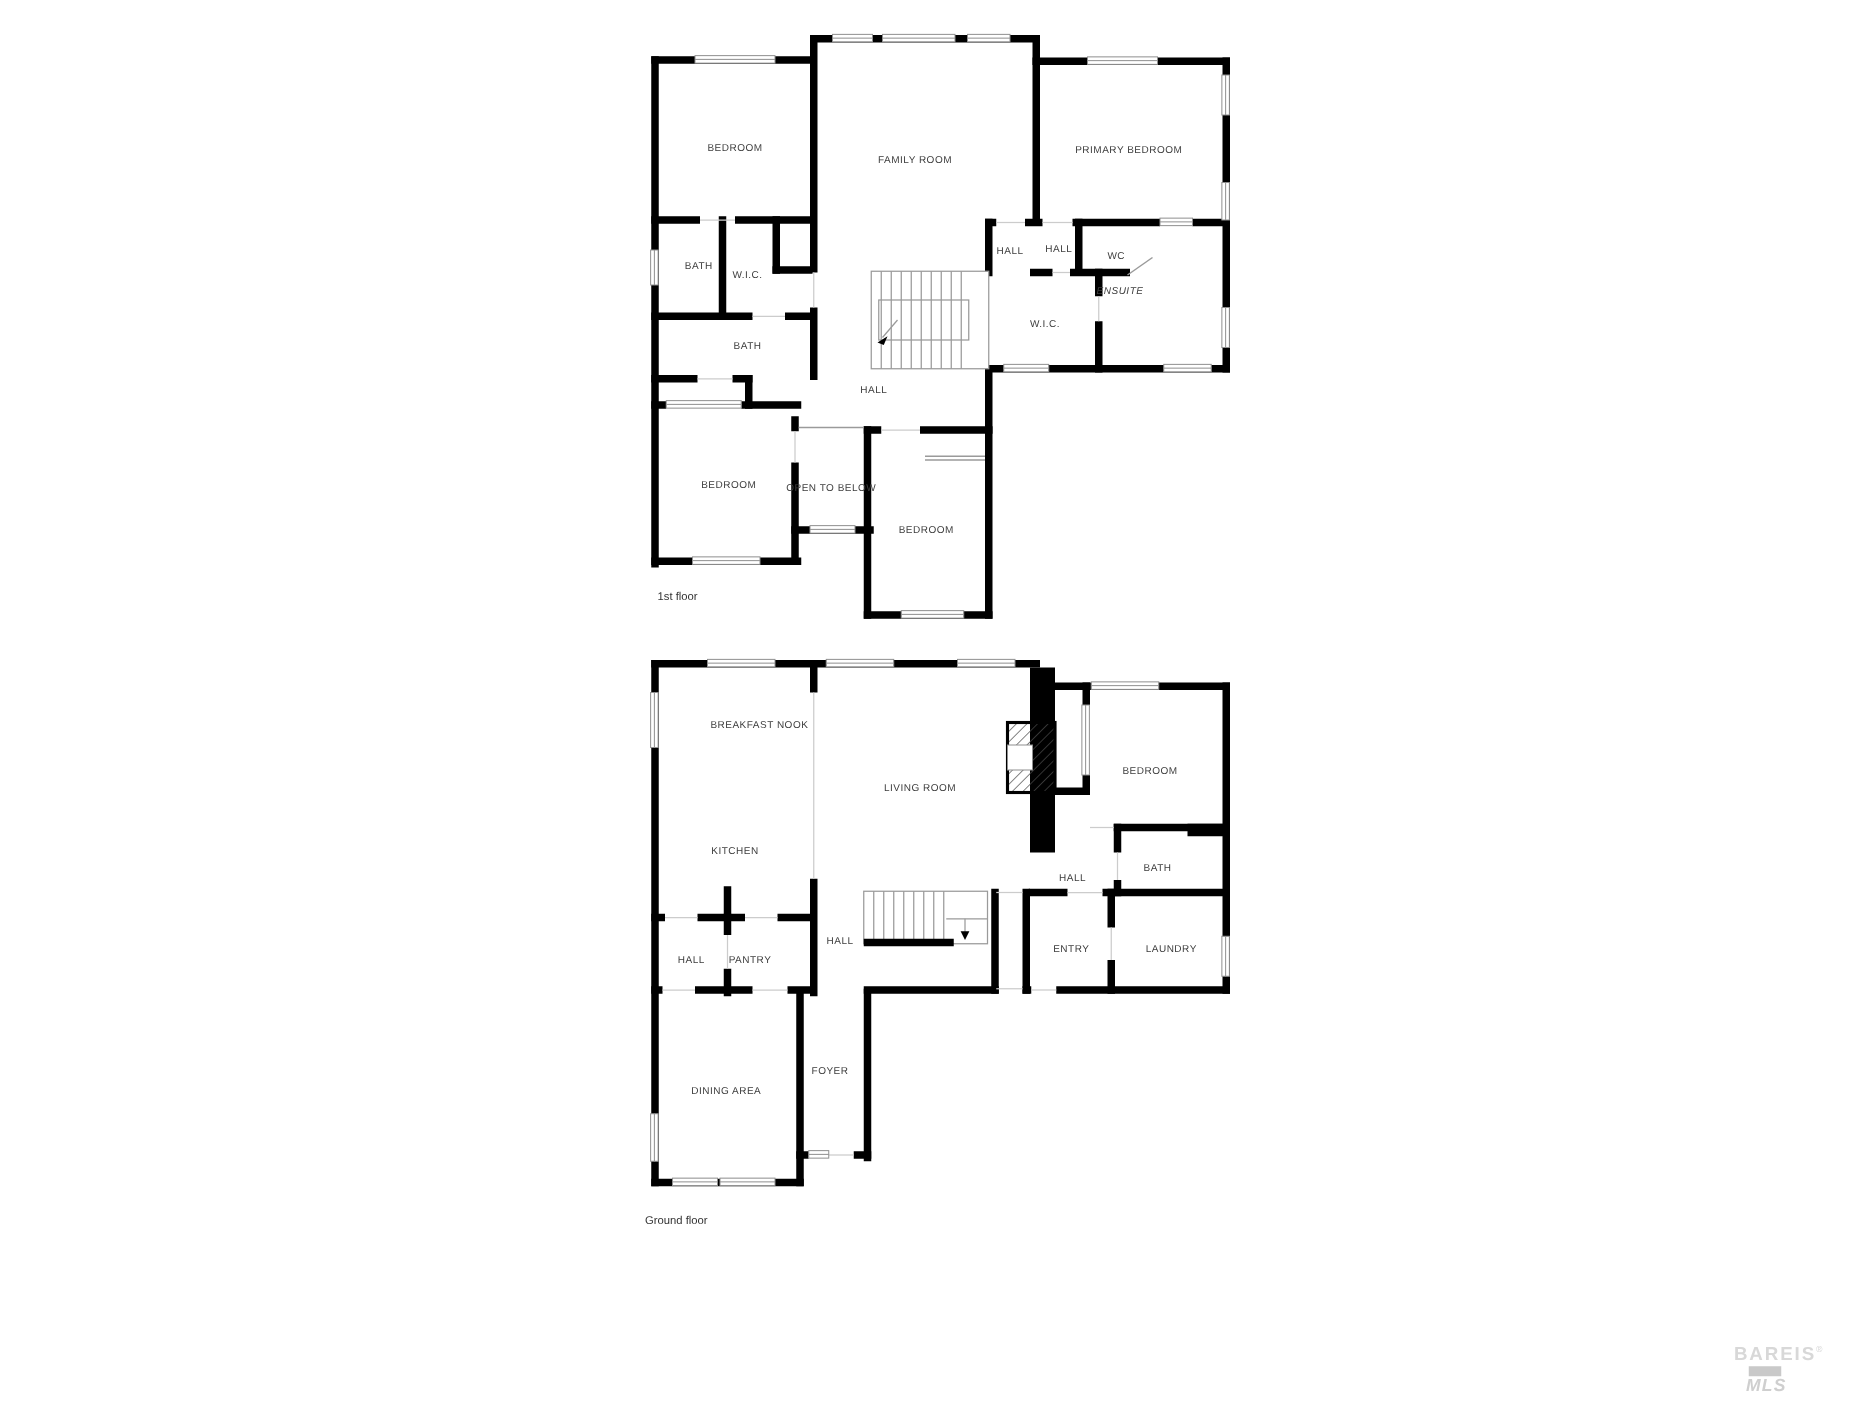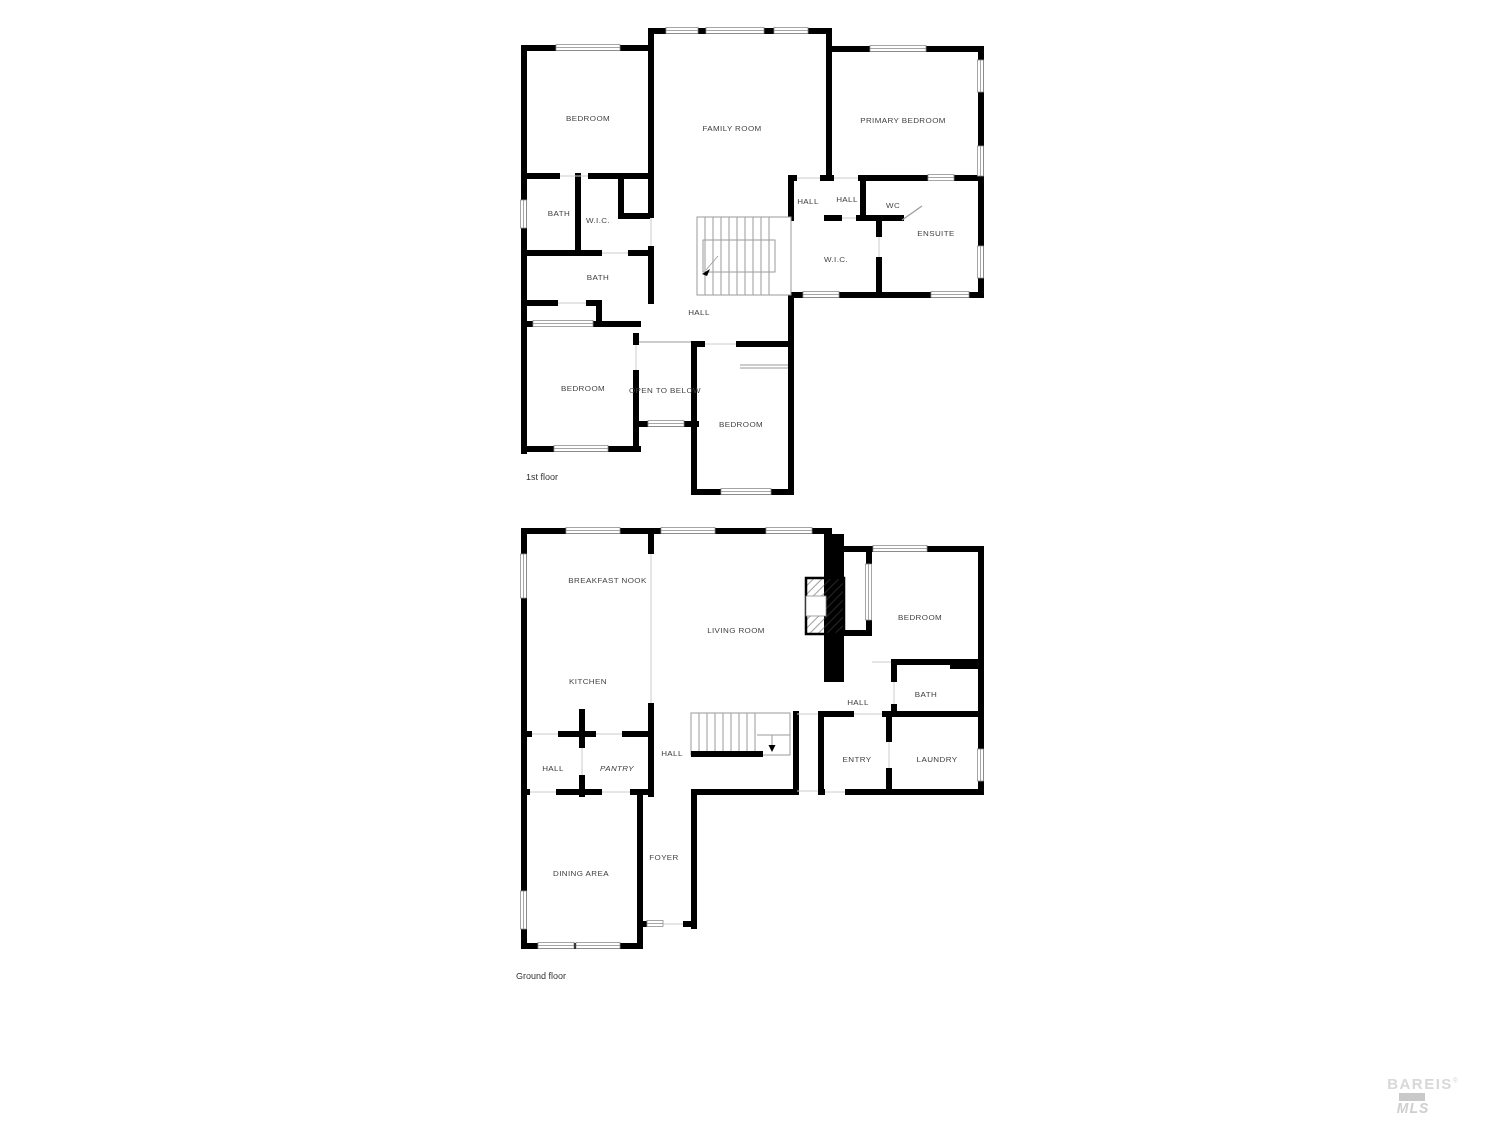--- a/index.html
+++ b/index.html
@@ -335,36 +335,36 @@
 
   <div id="labels">
       <div class="room-label" style="left: 588px; top: 118px;">BEDROOM</div>
       <div class="room-label" style="left: 732px; top: 128px;">FAMILY ROOM</div>
       <div class="room-label" style="left: 903px; top: 120px;">PRIMARY BEDROOM</div>
       <div class="room-label" style="left: 559px; top: 213px;">BATH</div>
       <div class="room-label" style="left: 598px; top: 220px;">W.I.C.</div>
       <div class="room-label" style="left: 808px; top: 201px;">HALL</div>
       <div class="room-label" style="left: 847px; top: 199px;">HALL</div>
       <div class="room-label" style="left: 893px; top: 205px;">WC</div>
-      <div class="room-label" style="left: 936px; top: 233px;">ENSUITE</div>
+      <div class="room-label" style="left: 896px; top: 233px; font-style: italic;">ENSUITE</div>
       <div class="room-label" style="left: 836px; top: 259px;">W.I.C.</div>
       <div class="room-label" style="left: 598px; top: 277px;">BATH</div>
       <div class="room-label" style="left: 699px; top: 312px;">HALL</div>
       <div class="room-label" style="left: 583px; top: 388px;">BEDROOM</div>
       <div class="room-label" style="left: 665px; top: 390px;">OPEN TO BELOW</div>
       <div class="room-label" style="left: 741px; top: 424px;">BEDROOM</div>
       <div class="floor-caption" style="left: 526px; top: 472px;">1st floor</div>
       <div class="room-label" style="left: 588px; top: 580px; padding-left: 39px;">BREAKFAST NOOK</div>
       <div class="room-label" style="left: 736px; top: 630px;">LIVING ROOM</div>
       <div class="room-label" style="left: 920px; top: 617px;">BEDROOM</div>
       <div class="room-label" style="left: 588px; top: 681px;">KITCHEN</div>
       <div class="room-label" style="left: 858px; top: 702px;">HALL</div>
       <div class="room-label" style="left: 926px; top: 694px;">BATH</div>
       <div class="room-label" style="left: 553px; top: 768px;">HALL</div>
-      <div class="room-label" style="left: 617px; top: 768px; font-style: italic;">PANTRY</div>
+      <div class="room-label" style="left: 600px; top: 768px;">PANTRY</div>
       <div class="room-label" style="left: 672px; top: 753px;">HALL</div>
       <div class="room-label" style="left: 857px; top: 759px;">ENTRY</div>
       <div class="room-label" style="left: 937px; top: 759px;">LAUNDRY</div>
       <div class="room-label" style="left: 664px; top: 857px;">FOYER</div>
       <div class="room-label" style="left: 581px; top: 873px;">DINING AREA</div>
       <div class="floor-caption" style="left: 516px; top: 971px;">Ground floor</div>
     </div>
 
 
   <div class="watermark">

